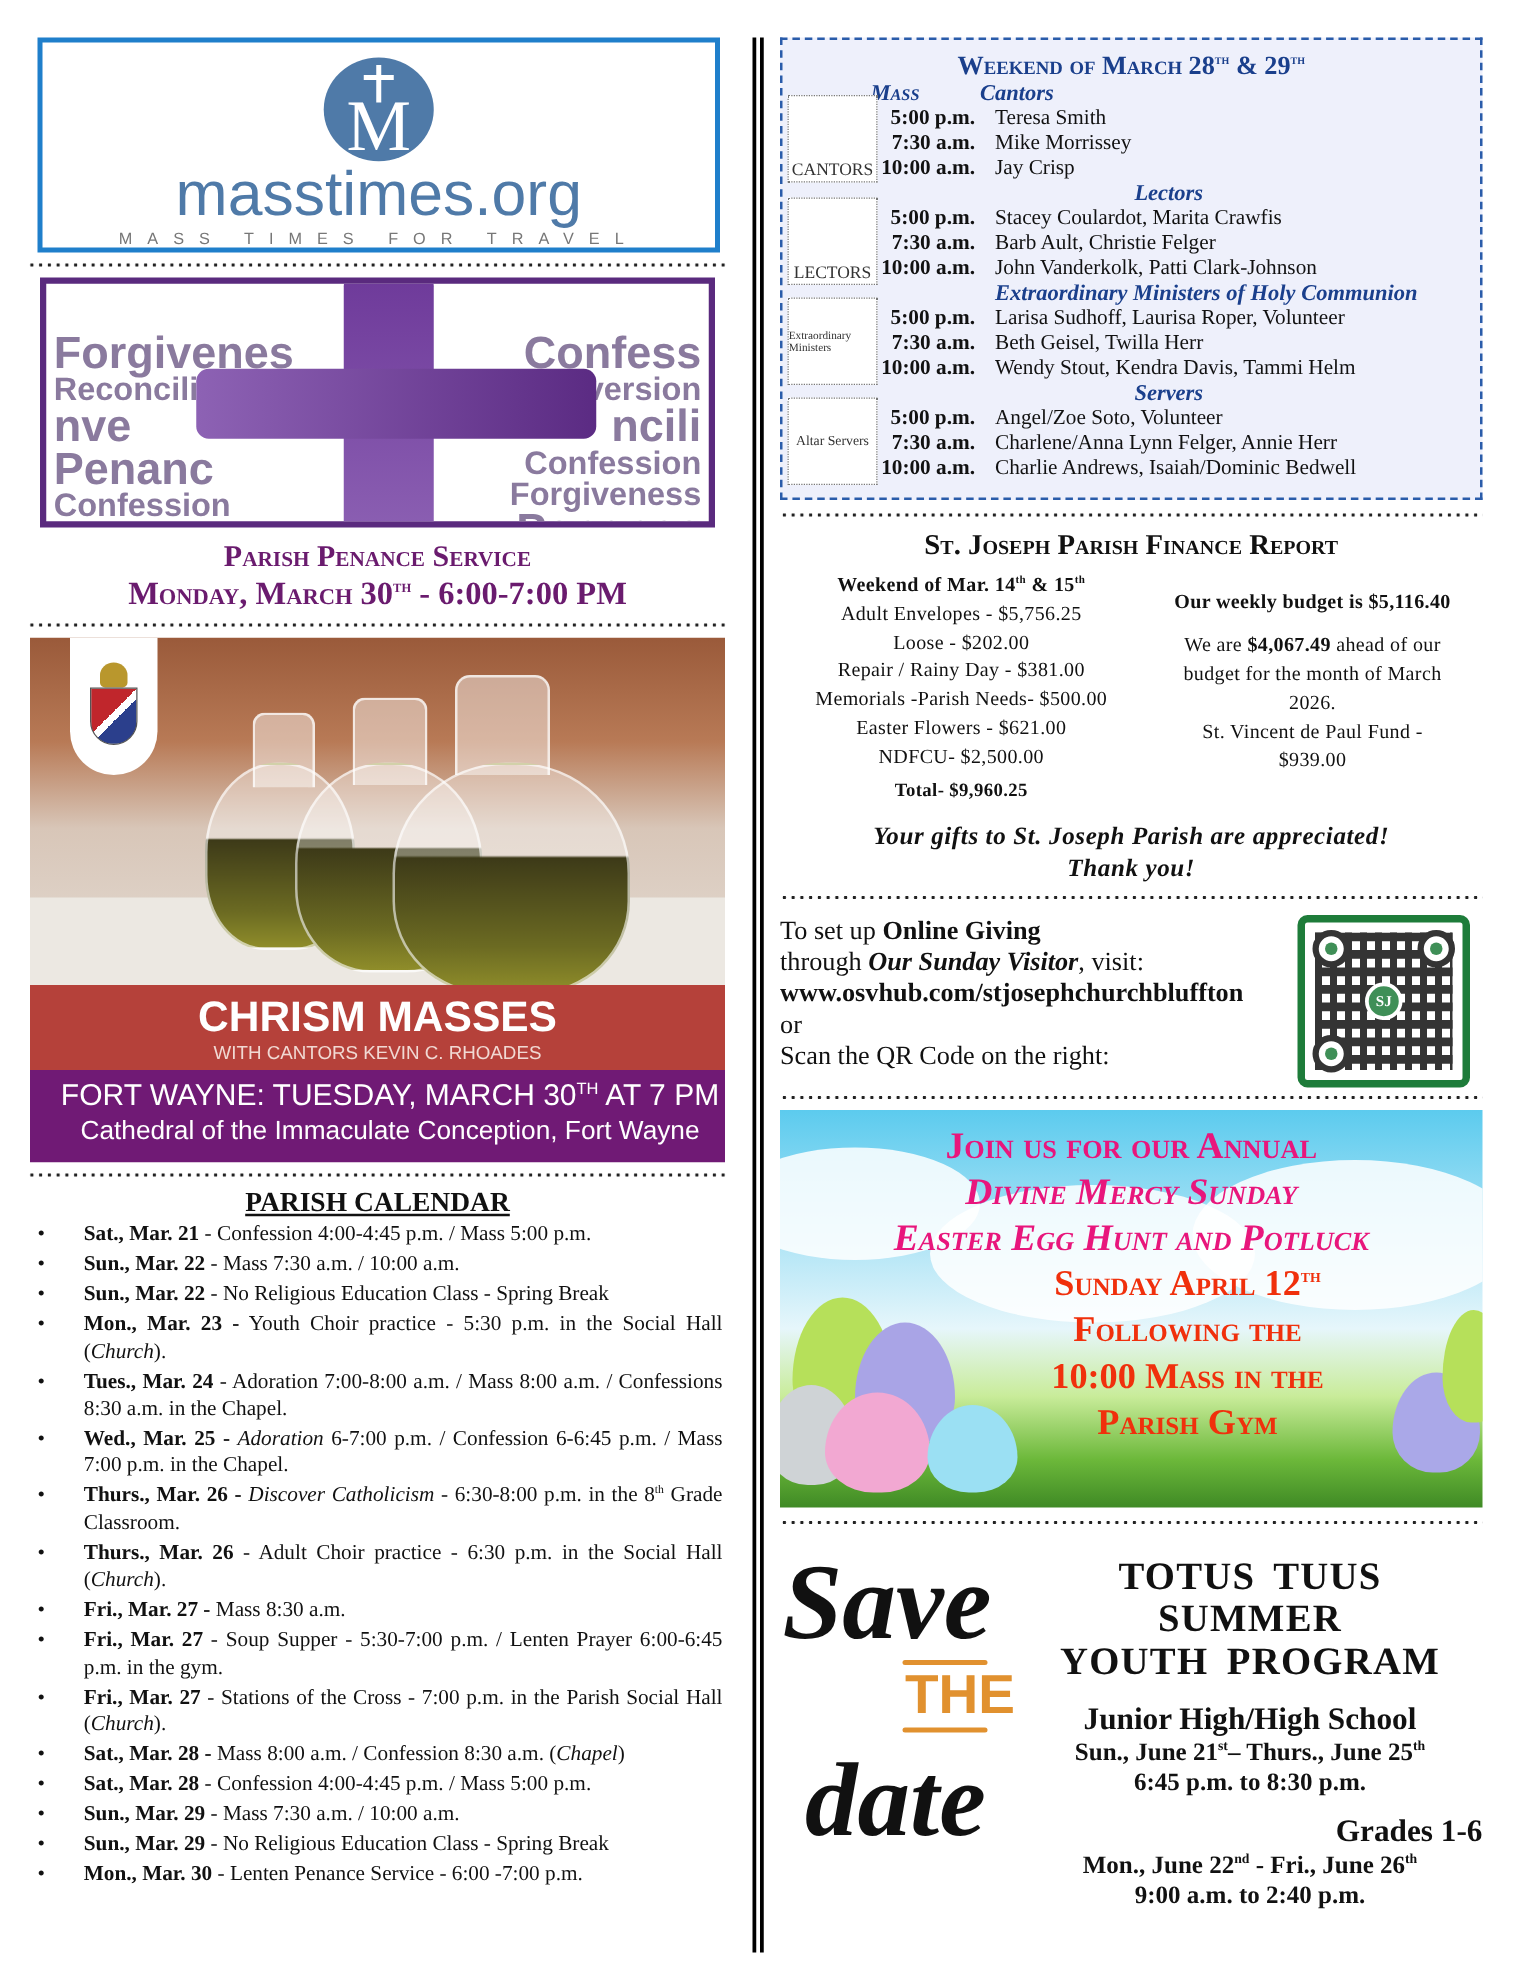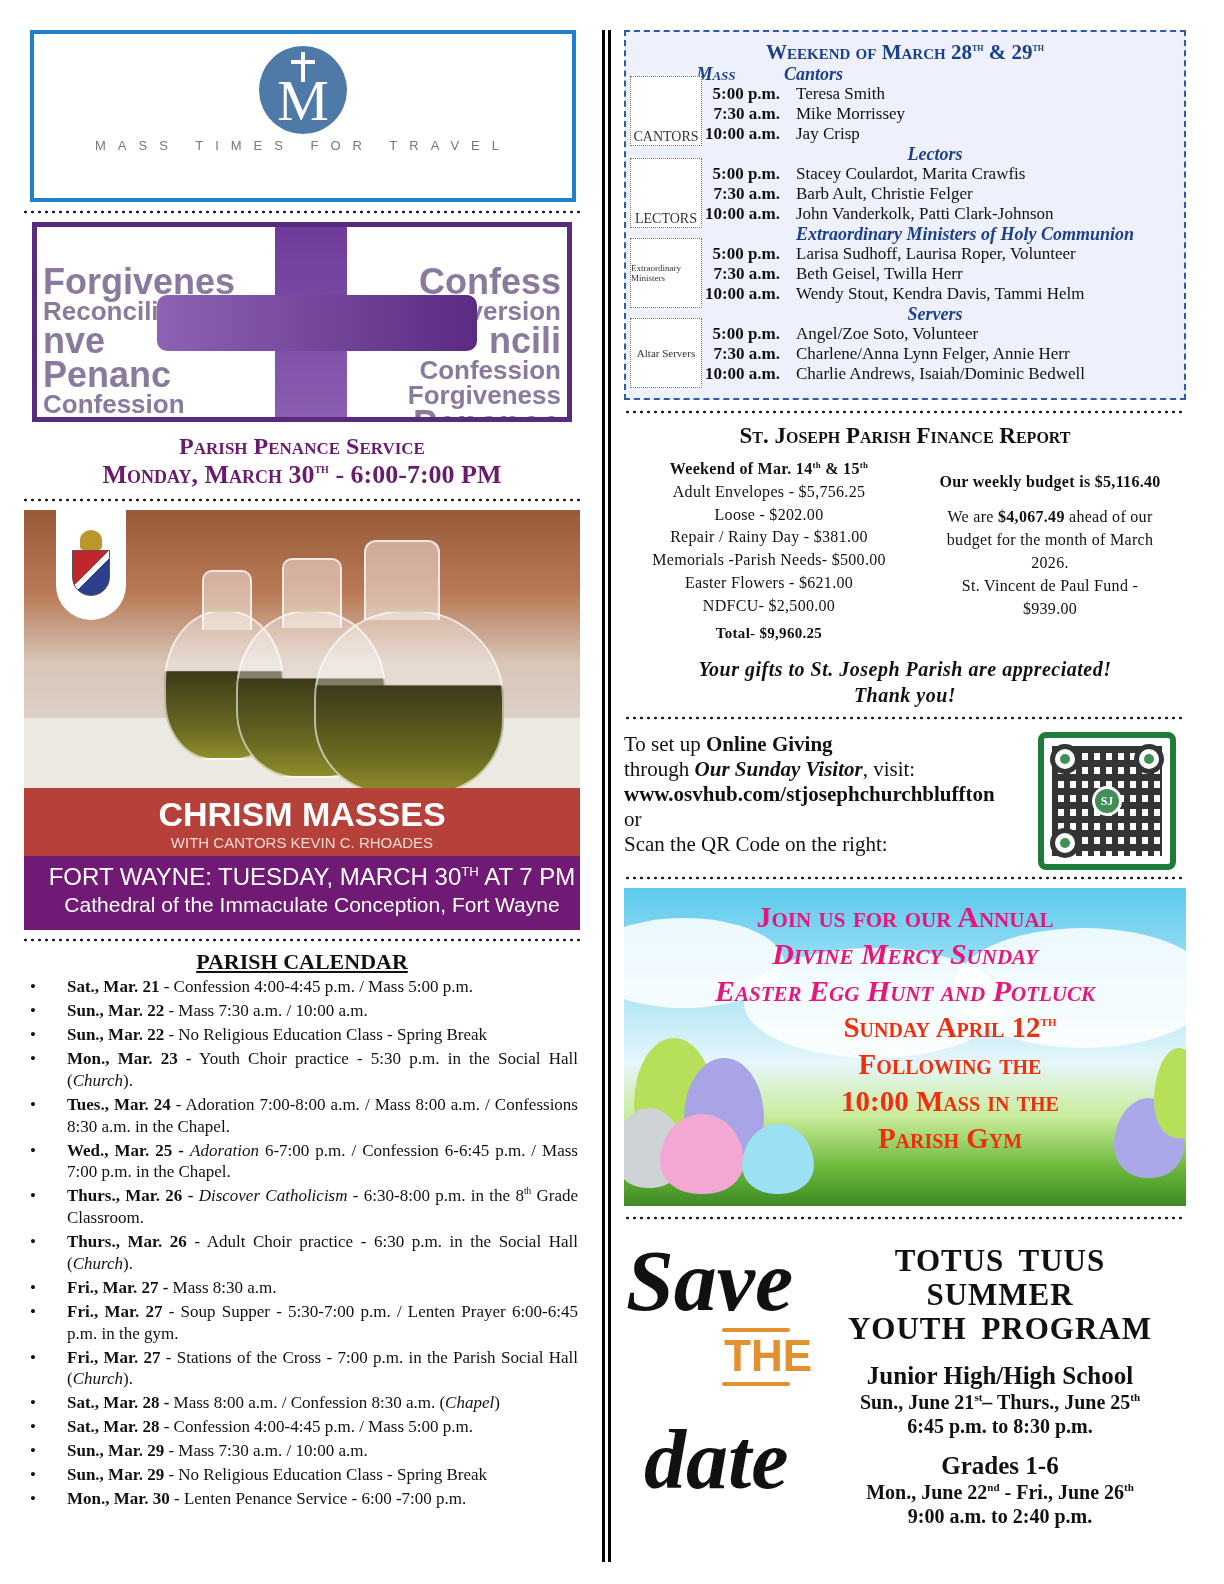--- a/index.html
+++ b/index.html
@@ -106,37 +106,38 @@
   .e1 { color: #e8167c; font-weight: bold; font-variant: small-caps; font-size: 30px; line-height: 37px; }
   .e1.it { font-style: italic; }
   .e2 { color: #f0300c; font-weight: bold; font-variant: small-caps; font-size: 29px; line-height: 37px; padding-left: 90px; }
 
   
   .savedate { position: relative; height: 290px; }
   .sd-art { position: absolute; left: 0; top: 8px; width: 190px; height: 280px; }
   .sd-save { position: absolute; left: 2px; top: 0; font-family: "Liberation Serif", serif; font-style: italic; font-weight: bold; font-size: 86px; line-height: 90px; color: #111; }
   .sd-the { position: absolute; left: 100px; top: 96px; font-family: "Liberation Sans", sans-serif; font-weight: bold; font-size: 44px; color: #e1912f; line-height: 48px; }
   .sd-the-line { position: absolute; left: 98px; width: 68px; height: 4px; background: #e1912f; border-radius: 2px; }
-  .sd-date { position: absolute; left: 20px; top: 160px; font-family: "Liberation Serif", serif; font-style: italic; font-weight: bold; font-size: 84px; line-height: 90px; color: #111; margin-top: 19px; }
+  .sd-date { position: absolute; left: 20px; top: 160px; font-family: "Liberation Serif", serif; font-style: italic; font-weight: bold; font-size: 84px; line-height: 90px; color: #111; }
   .sd-info { position: absolute; left: 190px; right: 0; top: 16px; text-align: center; }
   .sd-h1 { font-weight: bold; font-size: 31px; line-height: 34px; letter-spacing: 1px; word-spacing: 6px; }
   .sd-h2 { font-weight: bold; font-size: 25px; line-height: 28px; margin-top: 16px; }
   .sd-line { font-weight: bold; font-size: 20px; line-height: 24px; }
 </style>
 </head>
 <body>
 
 <div class="col-left">
 
   <div class="masstimes">
     <div class="mt-circle">
       <div class="mt-cross-v"></div>
         <div class="mt-cross-h"></div>
       <div class="mt-m">M</div>
     </div>
+    <div class="mt-name">masstimes.org</div>
     <div class="mt-tag">MASS TIMES FOR TRAVEL</div>
   </div>
 
   <div class="dotsep"></div>
 
   <div class="penance-graphic">
     <div class="penance-words">
       <div class="pw-col left" id="pw-left">
           <span class="pw-lg">Forgivenes</span>
           <span class="pw-md">Reconciliation</span>
@@ -382,18 +383,18 @@
       <div class="sd-the">THE</div>
       <div class="sd-the-line" style="top:146px;"></div>
       <div class="sd-date">date</div>
     </div>
     <div class="sd-info">
       <div class="sd-h1">TOTUS  TUUS  SUMMER</div>
       <div class="sd-h1">YOUTH  PROGRAM</div>
       <div class="sd-h2">Junior High/High School</div>
       <div class="sd-line"><span>Sun., June 21</span><sup>st</sup><span>– Thurs., June 25</span><sup>th</sup></div>
       <div class="sd-line">6:45 p.m. to 8:30 p.m.</div>
-      <div class="sd-h2" style="margin-top:14px;">Grades 1-6</div>
+      <div class="sd-h2" style="margin-top:14px;text-align:right;">Grades 1-6</div>
       <div class="sd-line"><span>Mon., June 22</span><sup>nd</sup><span> - Fri., June 26</span><sup>th</sup></div>
       <div class="sd-line">9:00 a.m. to 2:40 p.m.</div>
     </div>
   </div>
 </div>
 
 </body></html>

